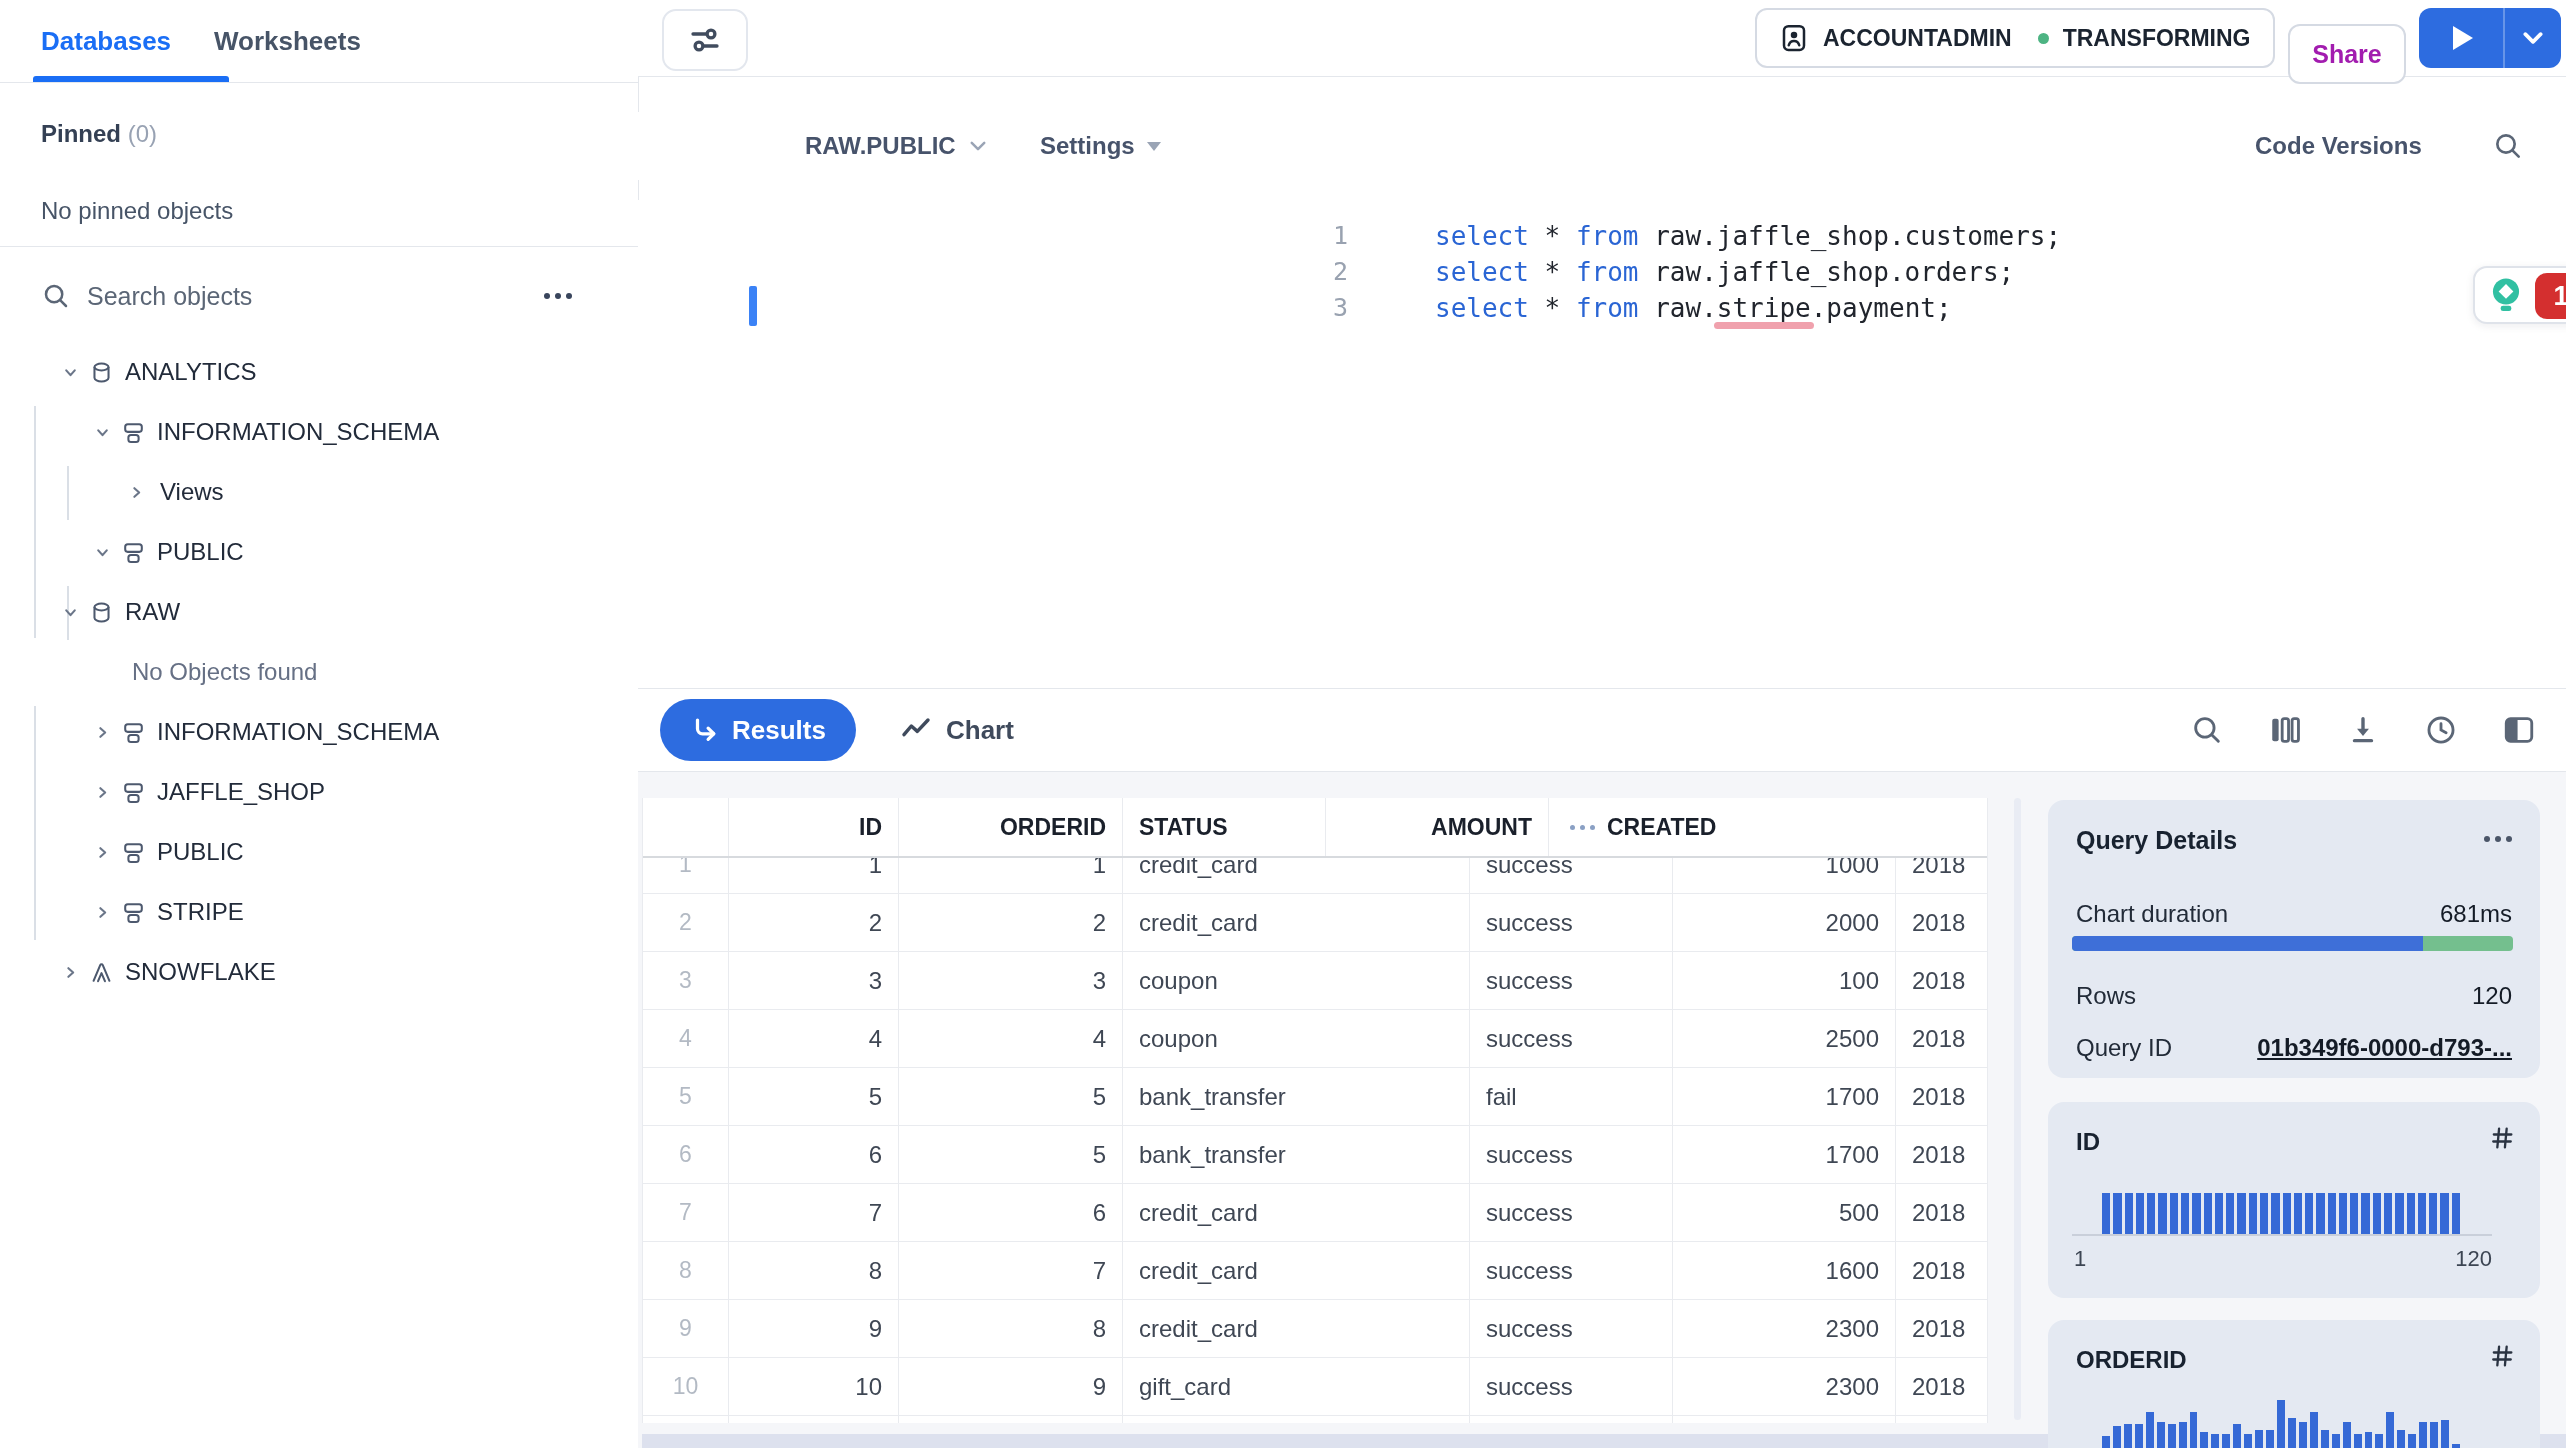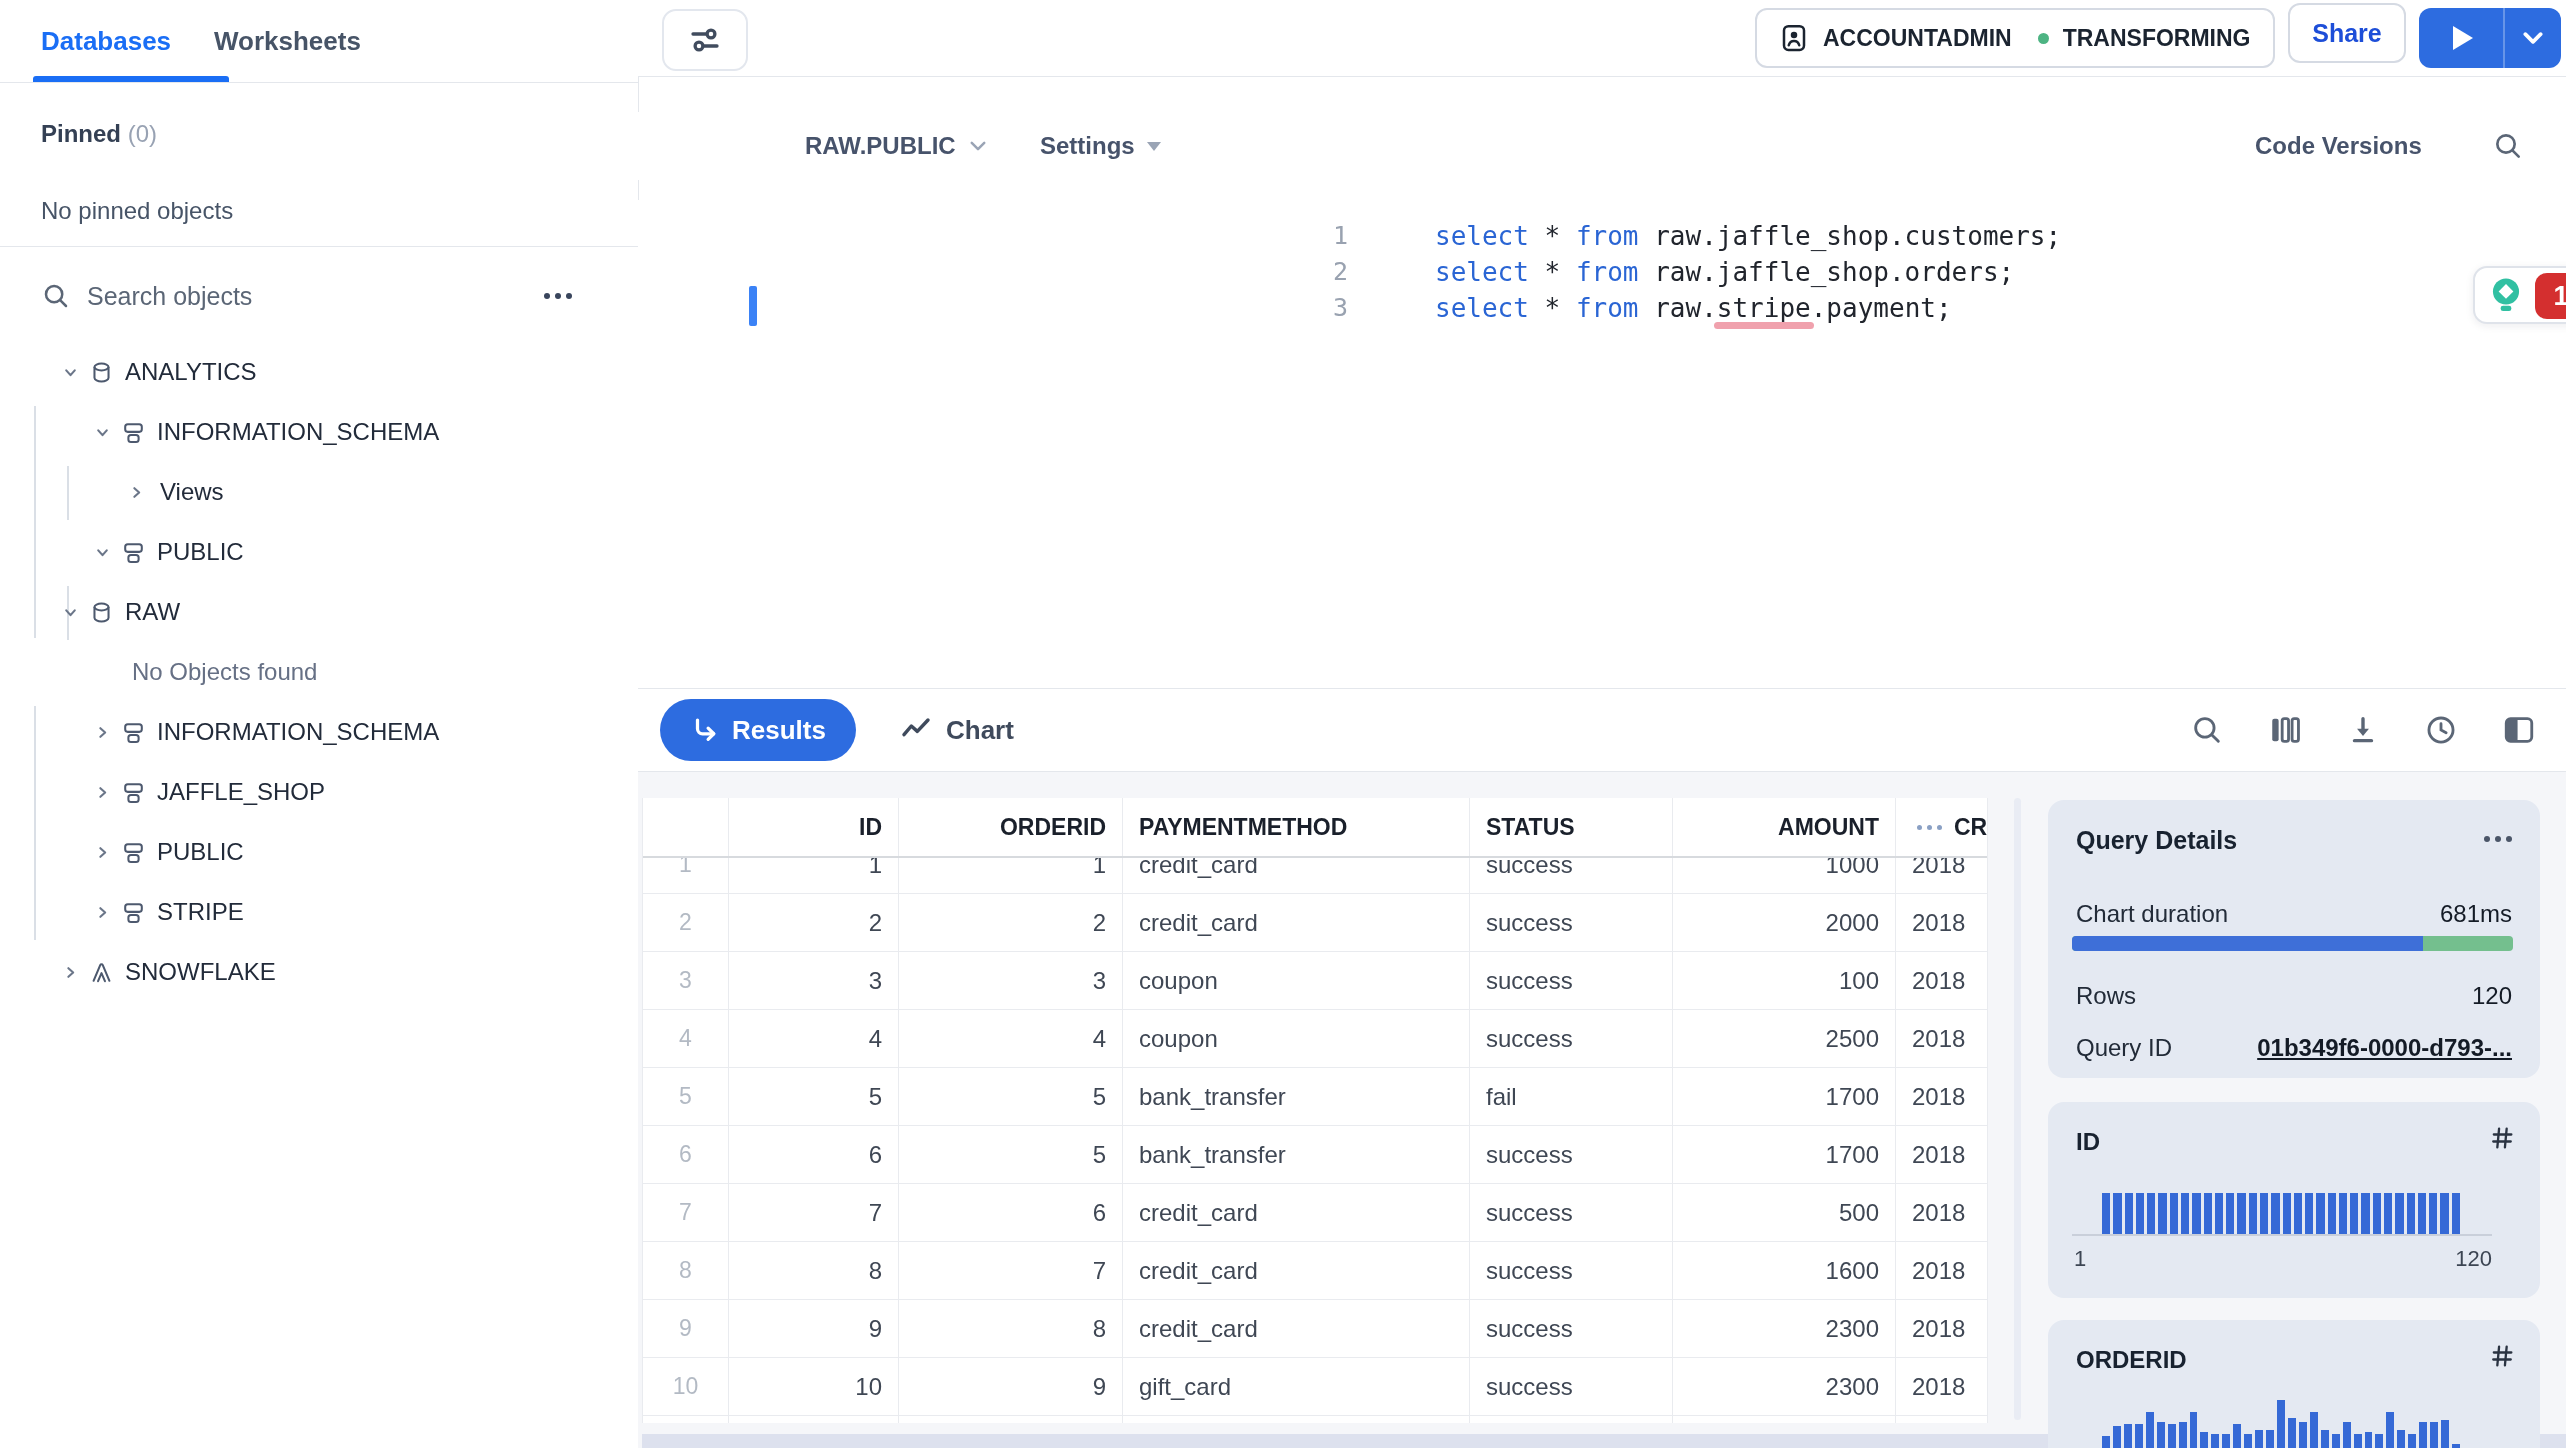--- a/index.html
+++ b/index.html
@@ -31,22 +31,22 @@
   .tempty{padding-left:100px;} .tempty .tlabel{margin-left:0;color:#667085;}
   .guide{position:absolute;width:2px;background:#dadfe6;}
   
   .main-top{position:absolute;left:638px;top:0;width:1928px;height:76px;border-bottom:1px solid #e4e7ec;background:#fff;}
   .btn-sliders{position:absolute;left:24px;top:9px;width:82px;height:58px;border:2px solid #e3e7ee;border-radius:14px;
                display:flex;align-items:center;justify-content:center;background:#fff;}
   .ctx-pill{position:absolute;left:1117px;top:8px;width:520px;height:60px;border:2px solid #d5dae3;border-radius:12px;
             background:#fff;display:flex;align-items:center;padding:0 22px;box-sizing:border-box;}
   .ctx-pill .t{font-size:23px;font-weight:700;color:#1b2430;}
   .gdot{width:11px;height:11px;border-radius:50%;background:#4db483;margin:0 14px 0 26px;}
-  .btn-share{position:absolute;left:1650px;top:3px;width:118px;height:60px;border:2px solid #d5dae3;border-radius:12px;
-             background:#fff;display:flex;align-items:center;justify-content:center;font-size:25px;font-weight:700;color:#1d4ed8;box-sizing:border-box;}
+  .btn-share{position:absolute;left:1650px;top:24px;width:118px;height:60px;border:2px solid #d5dae3;border-radius:12px;
+             background:#fff;display:flex;align-items:center;justify-content:center;font-size:25px;font-weight:700;color:#a21caf;box-sizing:border-box;}
   .btn-run{position:absolute;left:1781px;top:8px;width:142px;height:60px;border-radius:12px;background:#2d6ce0;display:flex;}
   .run-play{width:84px;display:flex;align-items:center;justify-content:center;border-right:2px solid rgba(255,255,255,.28);}
   .run-caret{flex:1;display:flex;align-items:center;justify-content:center;}
   .play-tri{width:0;height:0;border-left:20px solid #fff;border-top:12px solid transparent;border-bottom:12px solid transparent;margin-left:4px;}
   
   .editor-head{position:absolute;left:638px;top:112px;width:1928px;height:68px;background:#fff;}
   .eh-item{position:absolute;top:0;height:68px;display:flex;align-items:center;font-size:24px;font-weight:700;color:#47536b;}
   .settings-tri{width:0;height:0;border-left:7px solid transparent;border-right:7px solid transparent;border-top:9px solid #9aa4b5;margin-left:12px;}
   .code-area{position:absolute;left:638px;top:200px;width:1928px;height:488px;background:#fff;
              font-family:"DejaVu Sans Mono",monospace;font-size:26px;}
@@ -530,21 +530,20 @@
         <div class="tc c3"></div>
         <div class="tc c4"></div>
         <div class="tc c5"></div>
         <div class="tc c6"></div>
       </div>
 
     <div class="thead">
       <div class="tc c0"></div>
       <div class="tc c1">ID</div>
       <div class="tc c2">ORDERID</div>
-      <div class="tc c3">PAYMENTMETHOD</div>
       <div class="tc c4">STATUS</div>
       <div class="tc c5">AMOUNT</div>
       <div class="tc c6">
         <span class="dots" style="color:#8aa0c4;margin-right:12px">
             <i style="width:5px;height:5px"></i>
             <i style="width:5px;height:5px"></i>
             <i style="width:5px;height:5px"></i>
           </span>
         <span>CREATED</span>
       </div>

